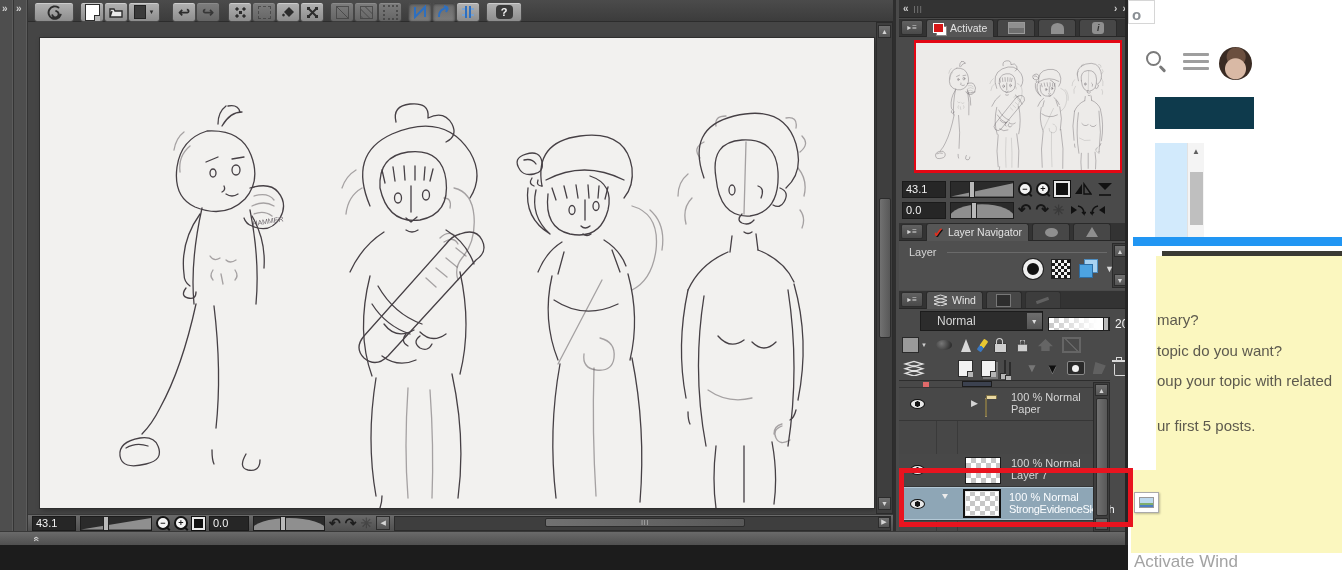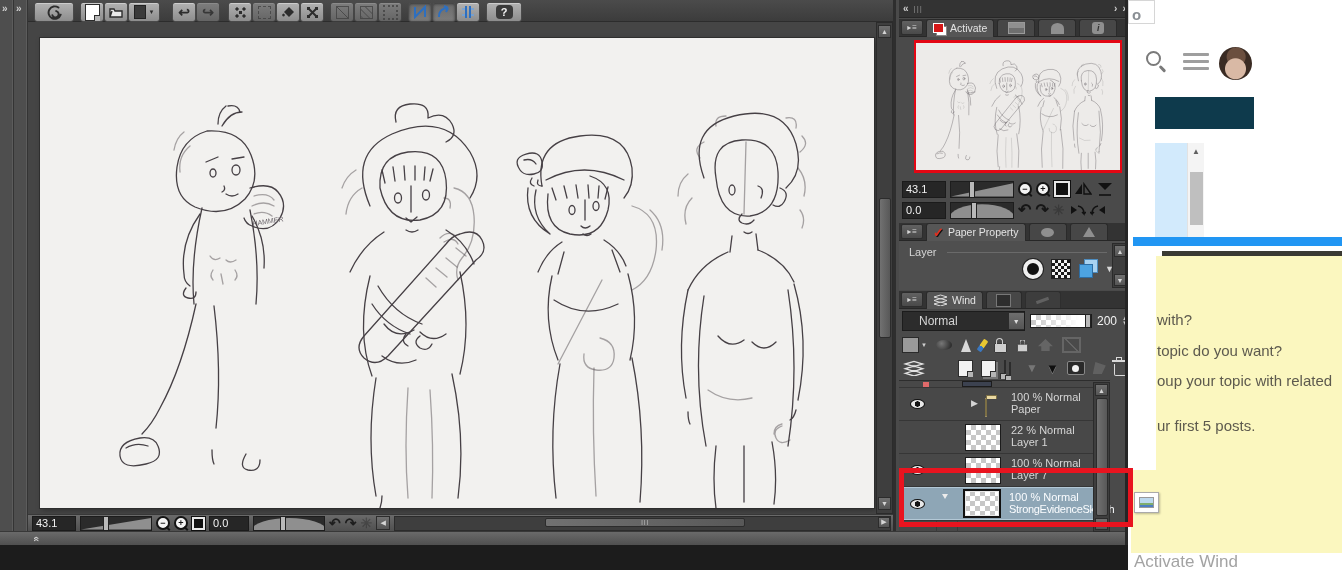--- a/index.html
+++ b/index.html
@@ -111,21 +111,21 @@
     <div class="a bscroll" style="left:63px;top:143px;width:17px;height:94px;">
       <span class="a" style="left:4px;top:4px;font-size:8px;color:#606060;">▲</span>
       <div class="a bthumb" style="left:2px;top:29px;width:13px;height:53px;"></div>
     </div>
 
     <div class="a blueBar" style="left:9px;top:237px;width:209px;height:9px;"></div>
 
     <div class="a" style="left:38px;top:251px;width:180px;height:5px;background:#3a3a33;"></div>
     <div class="a yellow" style="left:32px;top:256px;width:186px;height:297px;"></div>
     <div class="a yellow" style="left:7px;top:470px;width:25px;height:83px;"></div>
-    <span class="tipline" style="left:33px;top:311px;">with?</span>
+    <span class="tipline" style="left:33px;top:311px;">mary?</span>
     <span class="tipline" style="left:33px;top:342px;">topic do you want?</span>
     <span class="tipline" style="left:33px;top:372px;">oup your topic with related</span>
     <span class="tipline" style="left:33px;top:417px;">ur first 5 posts.</span>
 
     <div class="a" style="left:10px;top:492px;width:25px;height:21px;background:#fff;border:1px solid #aaa;box-shadow:1px 1px 2px rgba(0,0,0,.25);">
       <div class="a" style="left:4px;top:4px;width:15px;height:11px;border:1px solid #999;
            background:linear-gradient(#bcd9ee 0 55%,#7fae6e 55% 75%,#4d7ec2 75%);"></div>
     </div>
 
     <span class="a" style="left:10px;top:552px;font-size:17px;color:#a3a3a3;">Activate Wind</span>
@@ -439,21 +439,21 @@
           </svg>
       </div>
 
       <div class="a tabbar f" style="left:3px;top:223px;width:232px;height:18px;gap:3px;padding-left:2px;">
         <div class="menuBtn" style="width:20px;height:13px;">
           <span>▸</span>
             <span>≡</span>
         </div>
         <div class="tabA" style="height:17px;">
           <span style="color:#e03020;font-weight:bold;font-size:13px;text-shadow:1px 1px 0 #111;">✓</span>
-          <span>Paper Property</span>
+          <span>Layer Navigator</span>
         </div>
         <div class="tabI" style="width:36px;height:16px;">
           <span style="width:13px;height:9px;background:#8f8f8f;border-radius:50%;display:inline-block;"></span>
         </div>
         <div class="tabI" style="width:36px;height:16px;">
           <span style="width:0;height:0;border-left:6px solid transparent;border-right:6px solid transparent;border-bottom:10px solid #8f8f8f;display:inline-block;"></span>
         </div>
       </div>
       <div class="a" style="left:3px;top:241px;width:232px;height:49px;background:#4f4f4f;">
         <span class="ptext a" style="left:10px;top:5px;">Layer</span>
@@ -488,21 +488,21 @@
           <span>Wind</span>
         </div>
         <div class="tabI" style="width:34px;height:16px;">
           <span style="width:13px;height:11px;background:#2e2e2e;border:1px solid #777;display:inline-block;"></span>
         </div>
         <div class="tabI" style="width:34px;height:16px;opacity:.5;">
           <span style="width:13px;height:3px;background:#8f8f8f;transform:rotate(-20deg);display:inline-block;"></span>
         </div>
       </div>
 
-      <div class="a f" style="left:6px;top:311px;width:226px;height:20px;gap:5px;">
+      <div class="a f" style="left:24px;top:311px;width:226px;height:20px;gap:5px;align-items:flex-end;">
         <div class="f" style="width:108px;height:18px;background:#2c2c2c;border:1px solid #1c1c1c;justify-content:space-between;padding-left:16px;">
           <span class="ptext" style="font-size:12px;">Normal</span>
           <span style="width:15px;height:16px;background:linear-gradient(#6e6e6e,#555);color:#ddd;font-size:7px;display:flex;align-items:center;justify-content:center;">▼</span>
         </div>
         <div class="checker" style="position:relative;width:62px;height:12px;border:1px solid #1c1c1c;">
           <span style="position:absolute;inset:0;background:linear-gradient(90deg,rgba(255,255,255,0),#fff 80%);"></span>
           <span class="notch" style="right:0;"></span>
         </div>
         <span class="ptext" style="font-size:12px;color:#f2f2f2;">200</span>
         <span style="display:flex;flex-direction:column;line-height:5px;font-size:6px;color:#cfcfcf;">
@@ -558,27 +558,20 @@
         <div class="a row" style="left:0;top:7px;width:211px;height:33px;">
           <span class="eye a" style="left:11px;top:11px;"></span>
           <span class="a ptext" style="left:72px;top:10px;font-size:9px;">▶</span>
           <span class="folder a" style="left:86px;top:11px;"></span>
           <div class="a" style="left:112px;top:3px;">
             <div class="ptext">100 % Normal</div>
             <div class="ptext">Paper</div>
           </div>
         </div>
 
-        <div class="a row" style="left:0;top:40px;width:211px;height:33px;">
-          <span class="thumb checker a" style="left:66px;top:3px;width:36px;height:27px;"></span>
-          <div class="a" style="left:112px;top:3px;">
-            <div class="ptext">22 % Normal</div>
-            <div class="ptext">Layer 1</div>
-          </div>
-        </div>
 
         <div class="a row" style="left:0;top:73px;width:211px;height:33px;">
           <span class="eye a" style="left:11px;top:11px;"></span>
           <span class="thumb checker a" style="left:66px;top:3px;width:36px;height:27px;"></span>
           <div class="a" style="left:112px;top:3px;">
             <div class="ptext">100 % Normal</div>
             <div class="ptext">Layer 7</div>
           </div>
         </div>
 

